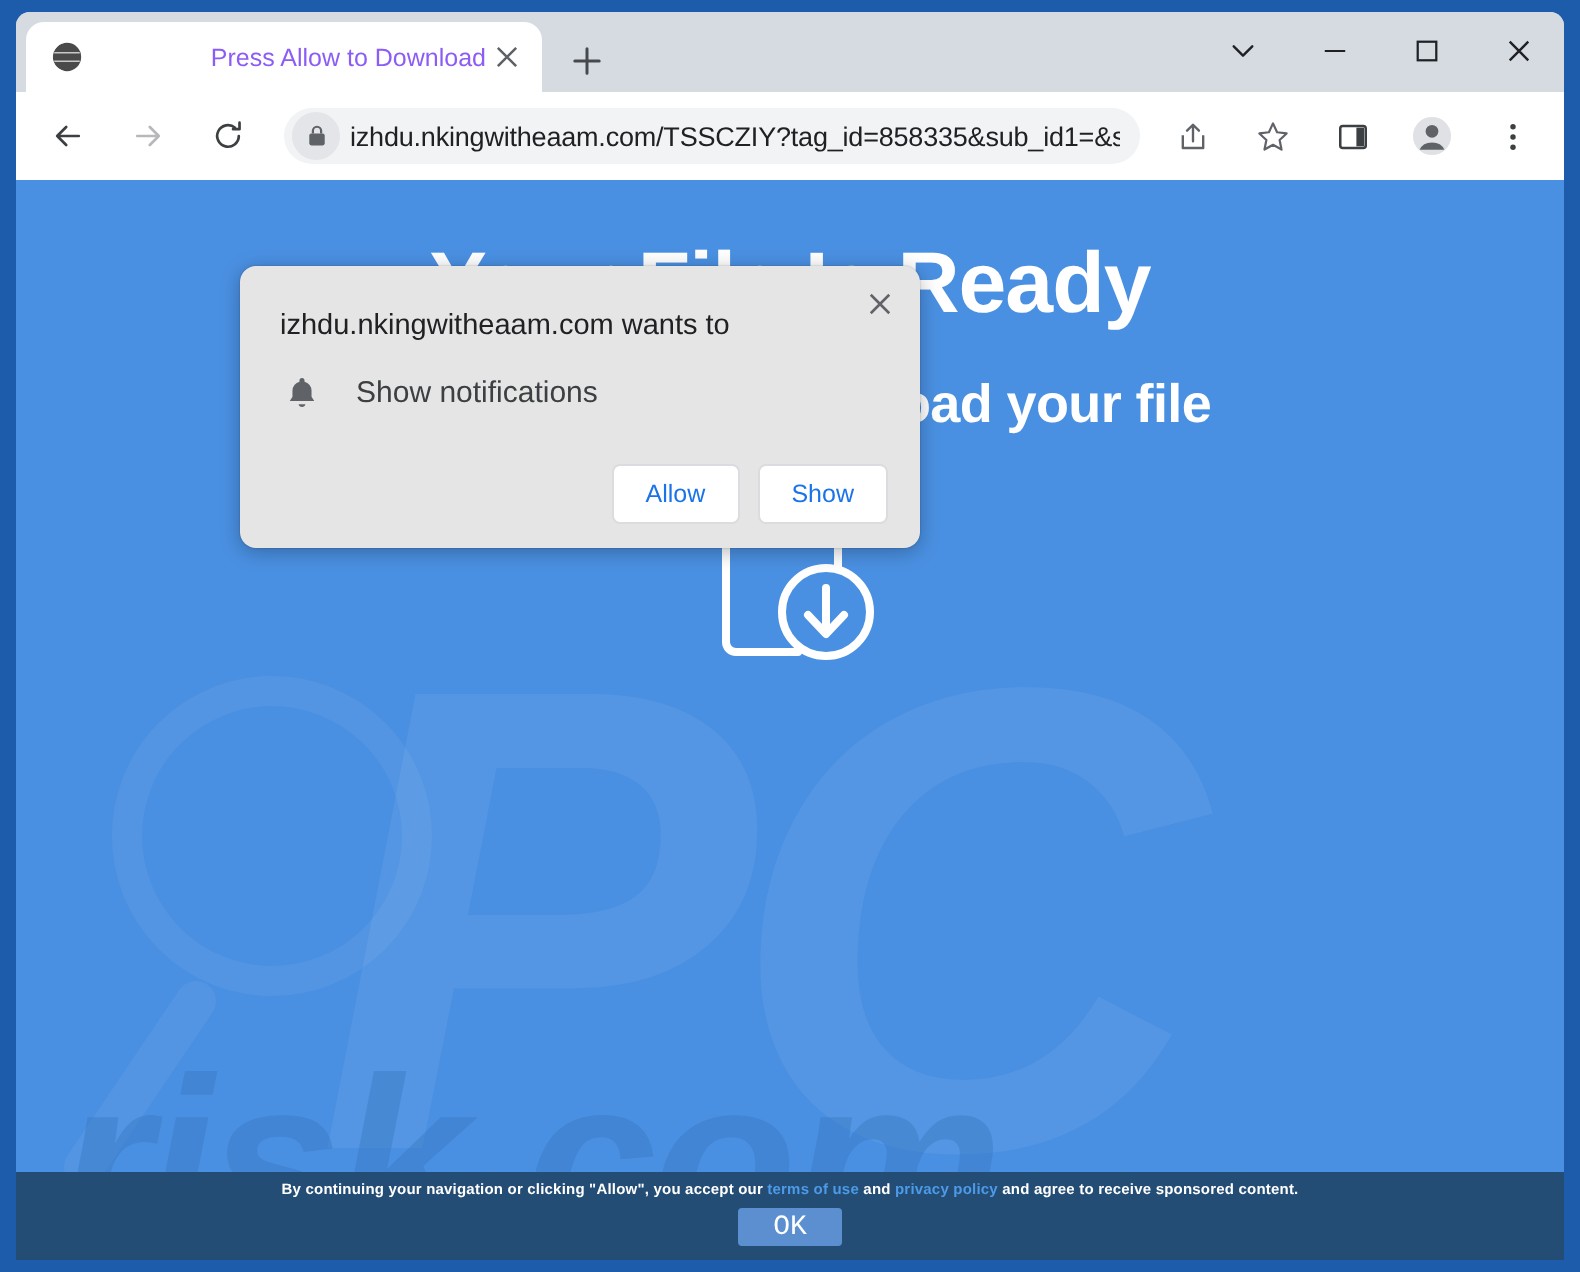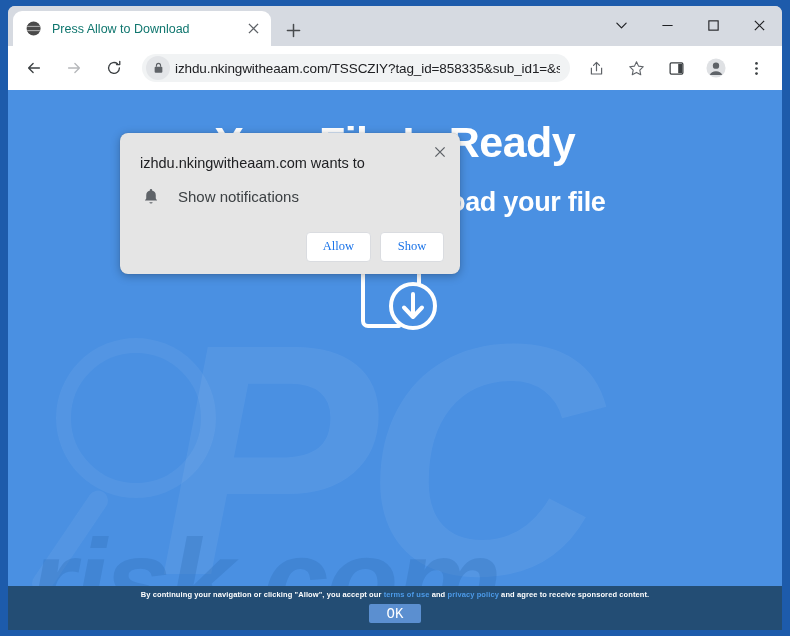--- a/index.html
+++ b/index.html
@@ -43,24 +43,25 @@
     padding: 0 8px 0 12px;
   }
   #tab .favicon {
     width: 17px; height: 17px;
     flex: 0 0 17px;
     margin-right: 10px;
   }
   #tab .tab-title {
     flex: 1;
     font-size: 12.5px;
-    color: #0f766e;
+    color: #8b5cf6;
     white-space: nowrap;
     overflow: hidden;
     text-overflow: ellipsis;
+    text-align: right;
   }
   #tab .tab-close {
     width: 20px; height: 20px;
     flex: 0 0 20px;
     display: flex; align-items: center; justify-content: center;
     color: #5f6368;
     font-size: 15px;
     line-height: 1;
   }
   #new-tab-button {
@@ -313,21 +314,21 @@
   }
   #dialog-actions button {
     min-width: 64px;
     height: 30px;
     padding: 0 16px;
     background: #ffffff;
     border: 1px solid #dadce0;
     border-radius: 4px;
     color: #1a73e8;
     font-size: 12.5px;
-    font-family: Liberation Serif, serif;
+    font-family: Liberation Sans, sans-serif;
     font-weight: 500;
   }
 </style>
 </head>
 <body>
 
 <div id="window-frame">
   <div id="browser-window">
 
     <div id="tab-strip">

